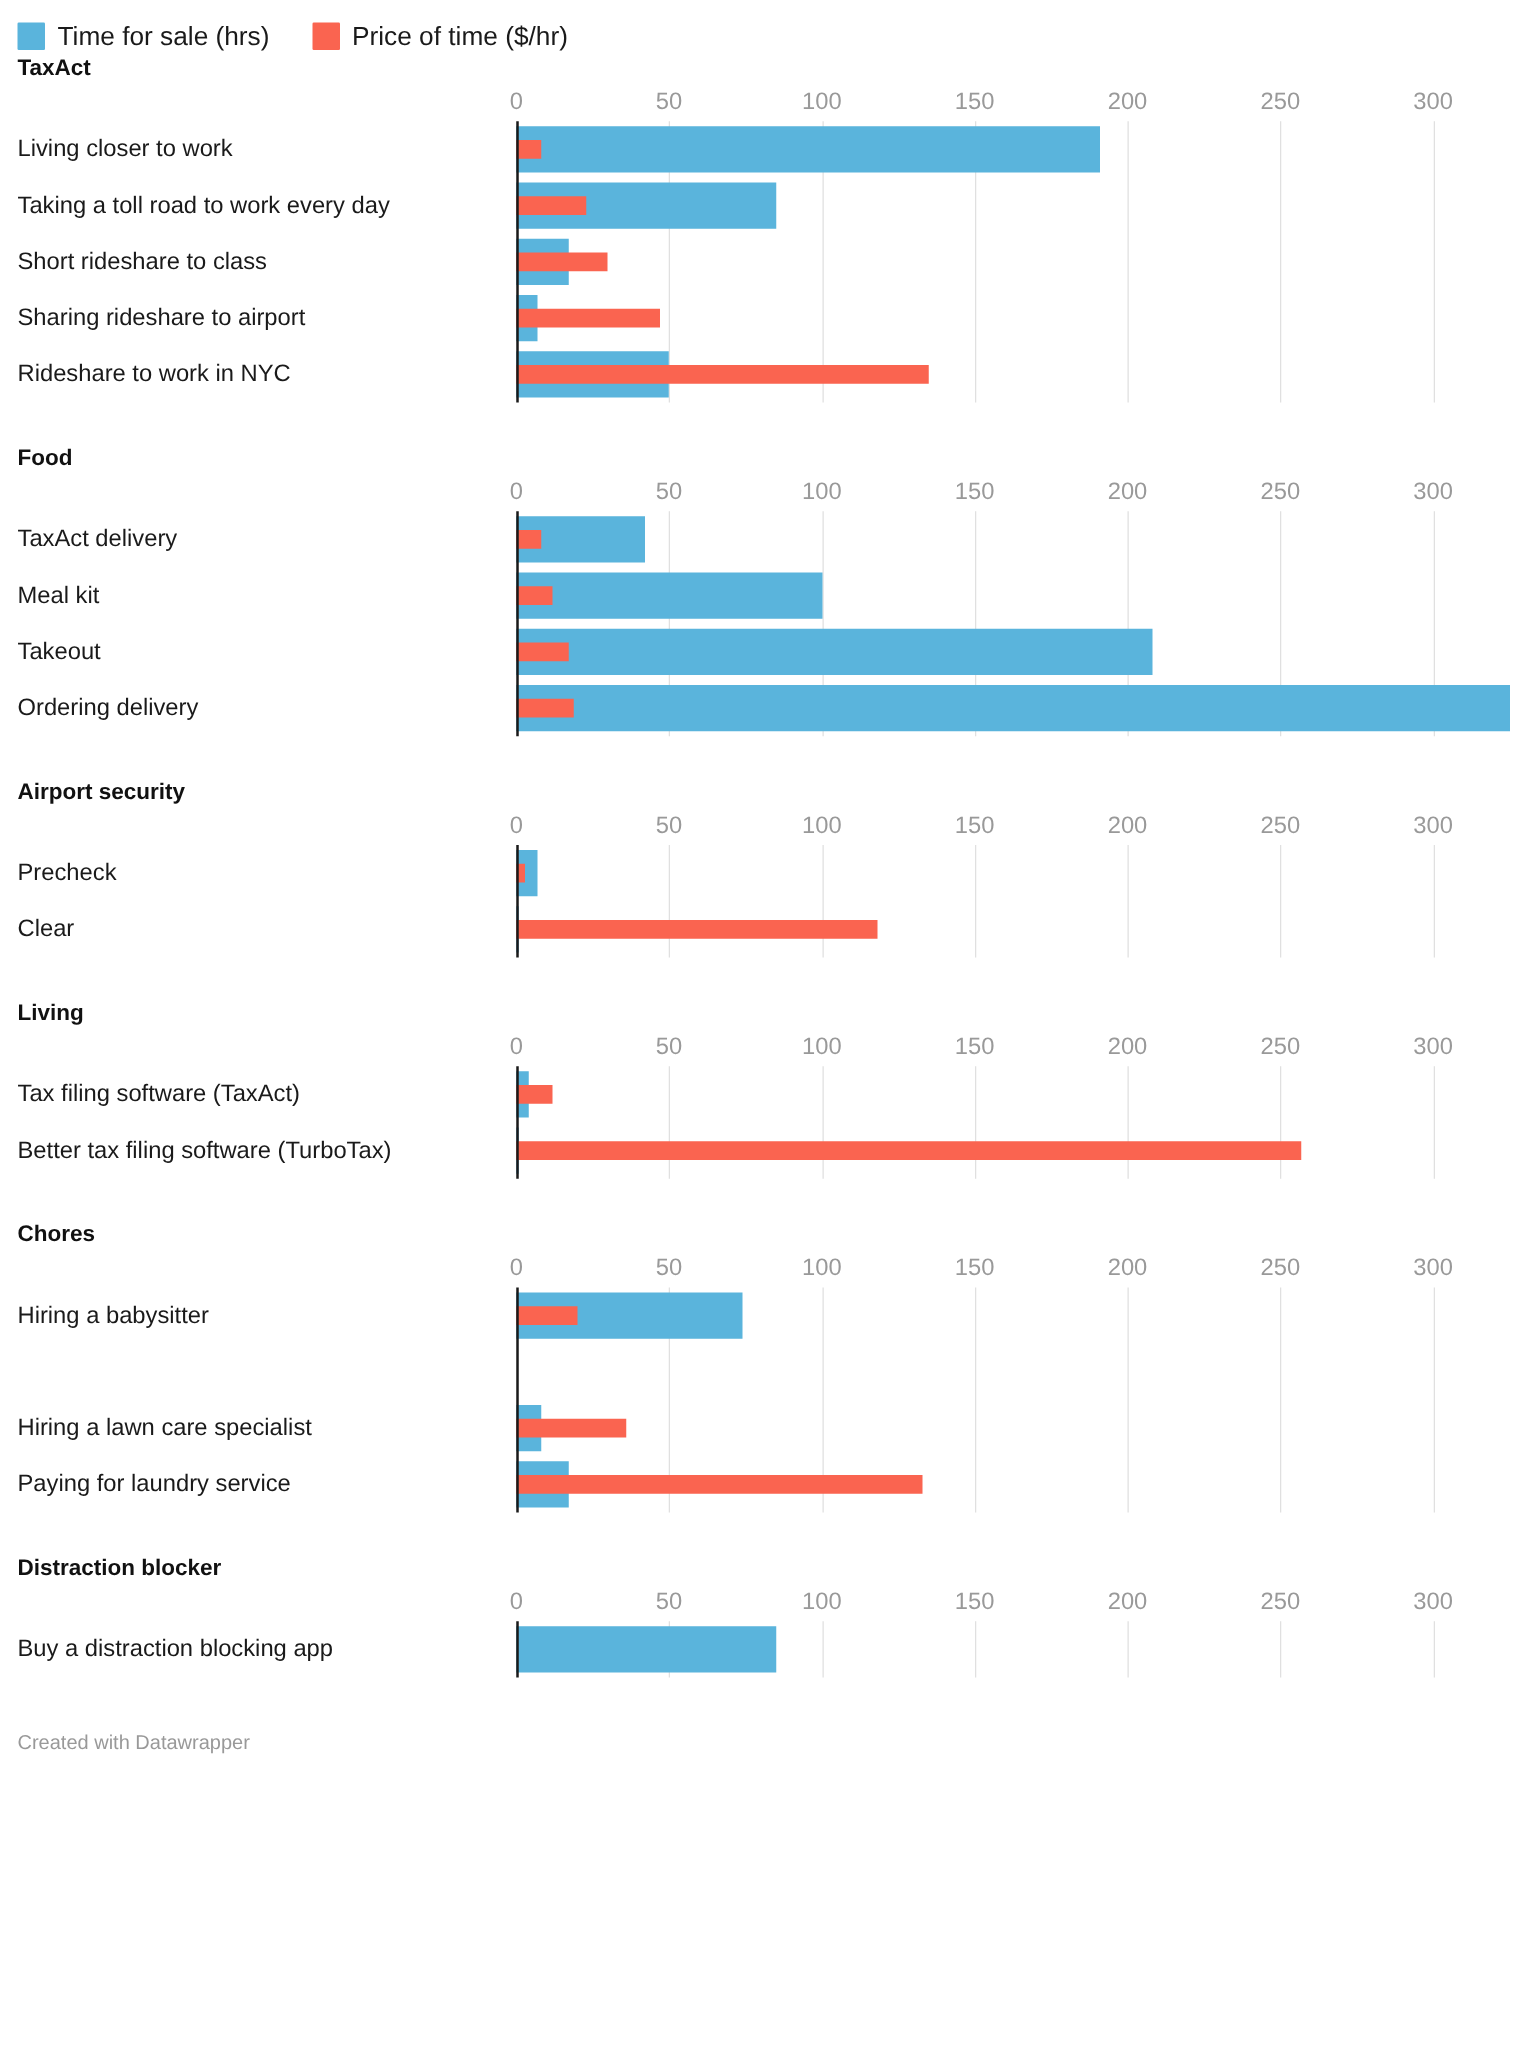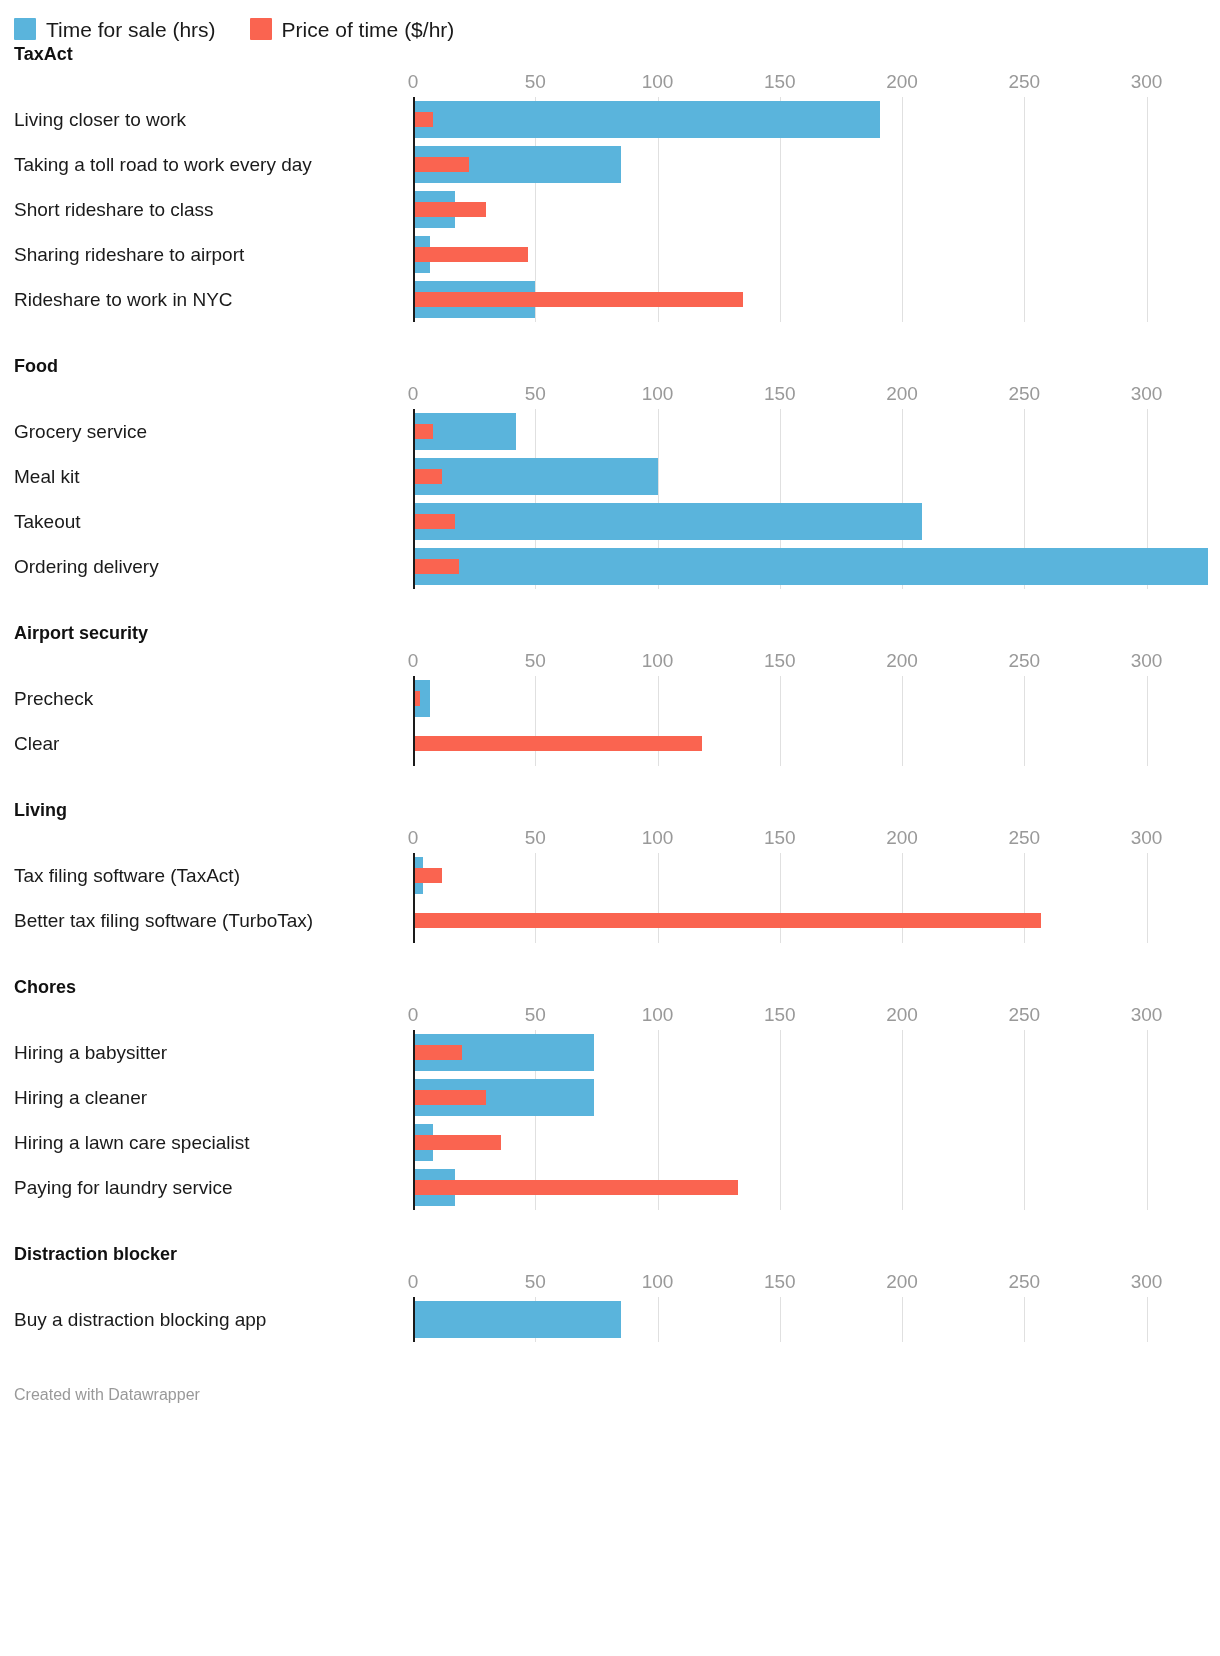--- a/index.html
+++ b/index.html
@@ -190,21 +190,21 @@
         </div>
         <div class="plot" style="height: 180px;">
           <div class="gridline zero" style="left: 399px;"></div>
           <div class="gridline" style="left: 521.25px;"></div>
           <div class="gridline" style="left: 643.5px;"></div>
           <div class="gridline" style="left: 765.75px;"></div>
           <div class="gridline" style="left: 888px;"></div>
           <div class="gridline" style="left: 1010.25px;"></div>
           <div class="gridline" style="left: 1132.5px;"></div>
           <div class="bar-row" style="position: absolute; left: 0px; right: 0px; top: 0px;">
-            <span class="row-label">Grocery service</span>
+            <span class="row-label">TaxAct delivery</span>
             <div class="bar-blue" style="left: 399px; width: 102.69px; background: rgb(90, 180, 220);"></div>
             <div class="bar-red" style="left: 399px; width: 19.56px; background: rgb(250, 100, 80);"></div>
           </div>
           <div class="bar-row" style="position: absolute; left: 0px; right: 0px; top: 45px;">
             <span class="row-label">Meal kit</span>
             <div class="bar-blue" style="left: 399px; width: 244.5px; background: rgb(90, 180, 220);"></div>
             <div class="bar-red" style="left: 399px; width: 29.34px; background: rgb(250, 100, 80);"></div>
           </div>
           <div class="bar-row" style="position: absolute; left: 0px; right: 0px; top: 90px;">
             <span class="row-label">Takeout</span>
@@ -300,25 +300,20 @@
           <div class="gridline" style="left: 643.5px;"></div>
           <div class="gridline" style="left: 765.75px;"></div>
           <div class="gridline" style="left: 888px;"></div>
           <div class="gridline" style="left: 1010.25px;"></div>
           <div class="gridline" style="left: 1132.5px;"></div>
           <div class="bar-row" style="position: absolute; left: 0px; right: 0px; top: 0px;">
             <span class="row-label">Hiring a babysitter</span>
             <div class="bar-blue" style="left: 399px; width: 180.93px; background: rgb(90, 180, 220);"></div>
             <div class="bar-red" style="left: 399px; width: 48.9px; background: rgb(250, 100, 80);"></div>
           </div>
-          <div class="bar-row" style="position: absolute; left: 0px; right: 0px; top: 45px;">
-            <span class="row-label">Hiring a cleaner</span>
-            <div class="bar-blue" style="left: 399px; width: 180.93px; background: rgb(90, 180, 220);"></div>
-            <div class="bar-red" style="left: 399px; width: 73.35px; background: rgb(250, 100, 80);"></div>
-          </div>
           <div class="bar-row" style="position: absolute; left: 0px; right: 0px; top: 90px;">
             <span class="row-label">Hiring a lawn care specialist</span>
             <div class="bar-blue" style="left: 399px; width: 19.56px; background: rgb(90, 180, 220);"></div>
             <div class="bar-red" style="left: 399px; width: 88.02px; background: rgb(250, 100, 80);"></div>
           </div>
           <div class="bar-row" style="position: absolute; left: 0px; right: 0px; top: 135px;">
             <span class="row-label">Paying for laundry service</span>
             <div class="bar-blue" style="left: 399px; width: 41.565px; background: rgb(90, 180, 220);"></div>
             <div class="bar-red" style="left: 399px; width: 325.185px; background: rgb(250, 100, 80);"></div>
           </div>

